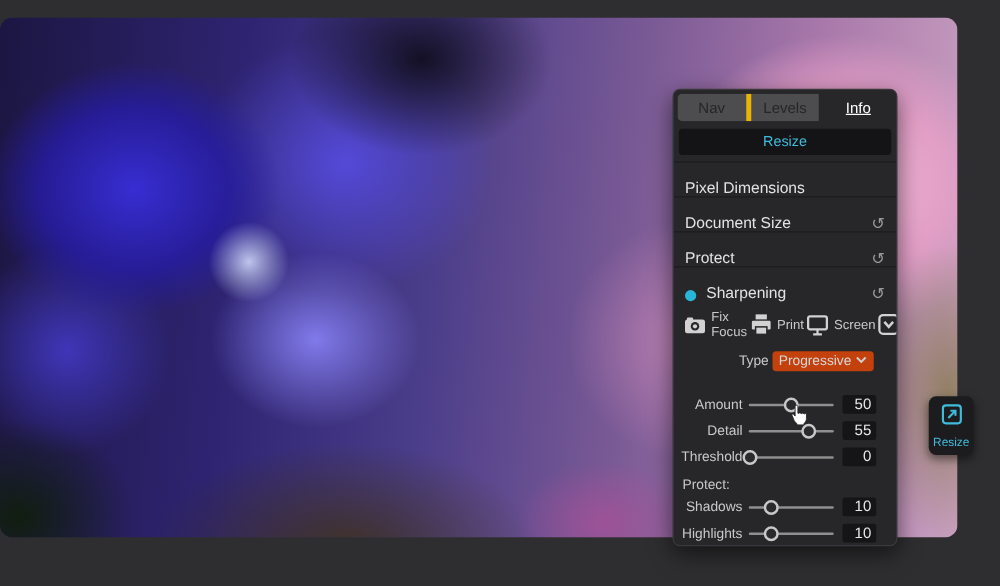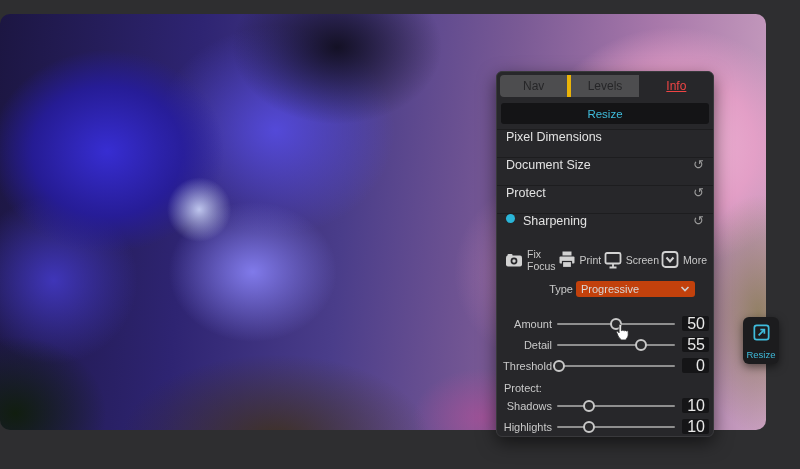--- a/index.html
+++ b/index.html
@@ -20,57 +20,57 @@
       radial-gradient(circle 46px at 26% 47%, rgba(205,214,250,0.9), transparent 70%),
       radial-gradient(ellipse 120px 100px at 33% 62%, rgba(132,126,240,0.95), transparent 70%),
       radial-gradient(ellipse 150px 130px at 14% 33%, rgba(56,46,216,0.95), rgba(38,28,160,0.85) 50%, transparent 78%),
       radial-gradient(ellipse 170px 150px at 36% 28%, rgba(86,76,226,0.9), transparent 70%),
       radial-gradient(ellipse 120px 120px at 7% 64%, rgba(68,58,202,0.85), transparent 70%),
       linear-gradient(95deg, #1c1642 0%, #2e2472 25%, #4a3d8a 45%, #7a5a95 65%, #a878aa 82%, #c9a0c0 100%);
   }
 
   
   .panel{
-    position:absolute;left:496px;top:71px;width:218px;height:366px;
+    position:absolute;left:538px;top:71px;width:180px;height:366px;
     background:#27272a;border:1px solid #39393c;border-radius:6px;
     box-shadow:0 6px 18px rgba(0,0,0,.55);box-sizing:border-box;overflow:hidden;
   }
   .tabbar{display:flex;margin:3px 3px 0 3px;height:22px;border-radius:4px;overflow:hidden;}
   .tab{flex:1;background:#4d4d4f;color:#262628;font-size:12px;display:flex;align-items:center;justify-content:center;cursor:default;}
   .tab + .tab{border-left:4px solid #eab308;}
-  .tab.active{background:transparent;color:#ef4444;border-left-color:transparent;text-decoration:underline;}
+  .tab.active{background:transparent;color:#ffffff;border-left-color:transparent;text-decoration:underline;}
 
   .resize-btn{margin:6px 4px 5px 4px;height:21px;background:#141416;border-radius:3px;
     color:#3fbcdc;font-size:11.5px;display:flex;align-items:center;justify-content:center;}
 
   .sections{border-top:1px solid #1d1d1f;}
-  .section-row{height:27px;display:flex;align-items:flex-start;padding:0 9px;
+  .section-row{height:27px;display:flex;align-items:flex-end;padding:0 9px;
     border-bottom:1px solid #1d1d1f;color:#e2e2e2;font-size:12.5px;}
   .section-row:last-child{border-bottom:none;}
   .enabled-dot{width:9px;height:9px;border-radius:50%;background:#2ab5d8;margin-right:8px;}
   .reset{margin-left:auto;color:#9a9a9a;font-size:13px;line-height:1;transform:scaleX(-1);}
 
   .presets{display:flex;padding:7px 6px 3px 6px;}
   .preset{flex:1;display:flex;align-items:center;gap:2px;color:#c9c9c9;font-size:10.5px;}
   .preset svg{display:block;}
 
   .type-row{display:flex;align-items:center;margin:5px 0 16px 0;height:17px;}
   .type-label{width:76px;text-align:right;font-size:11px;color:#c9c9c9;}
   .dropdown{flex:1;margin-left:3px;margin-right:18px;height:16px;background:#c2410c;border-radius:3px;
     display:flex;align-items:center;color:#d8d8d8;font-size:11px;padding:0 5px;}
   .dropdown .dd-text{flex:1;}
 
-  .slider-row{display:flex;align-items:center;height:21px;padding-right:4px;}
+  .slider-row{display:flex;align-items:center;height:21px;padding-right:16px;}
   .slider-label{width:55px;text-align:right;font-size:11px;color:#c9c9c9;white-space:nowrap;}
   .track-wrap{flex:1;position:relative;height:16px;margin:0 7px 0 5px;}
   .track-line{position:absolute;left:0;right:0;top:7px;height:2px;background:#8f8f8f;border-radius:1px;}
   .handle{position:absolute;top:8px;width:12px;height:12px;border-radius:50%;
     background:#2a2a2c;border:2px solid #c8c8c8;transform:translate(-50%,-50%);box-sizing:border-box;}
   .value-box{width:27px;height:15px;background:#151517;border-radius:2px;color:#e8e8e8;
-    font-size:16px;line-height:15px;text-align:right;padding-right:4px;box-sizing:border-box;}
+    font-size:12px;line-height:15px;text-align:right;padding-right:4px;box-sizing:border-box;}
 
   .protect-label{font-size:11px;color:#c9c9c9;padding:6px 4px 1px 7px;}
 
   .cursor-hand{position:absolute;z-index:5;}
 
   
   .float-resize{position:absolute;left:743px;top:317px;width:36px;height:47px;background:#1c1c1e;
     border-radius:6px;display:flex;flex-direction:column;align-items:center;justify-content:center;gap:2px;
     box-shadow:0 3px 8px rgba(0,0,0,.5);}
   .float-resize .fr-label{color:#3fbcdc;font-size:9.5px;}

